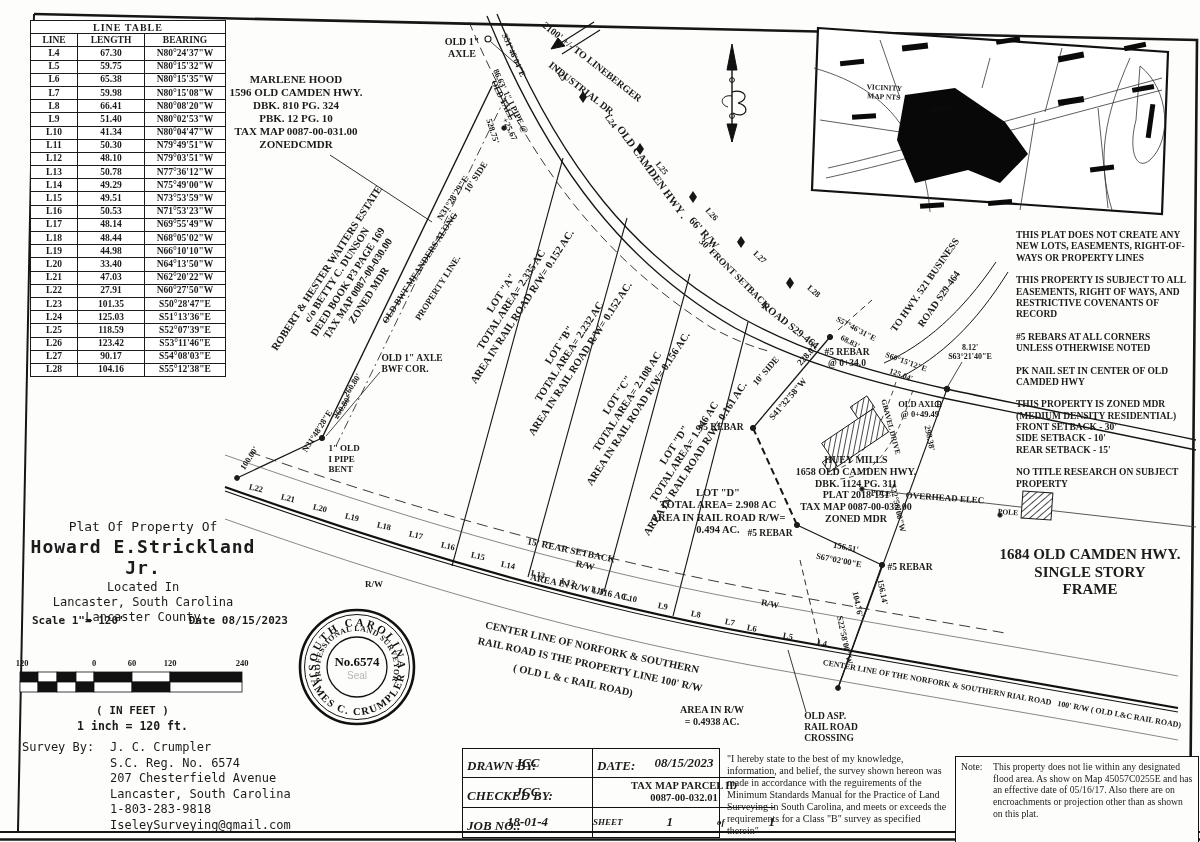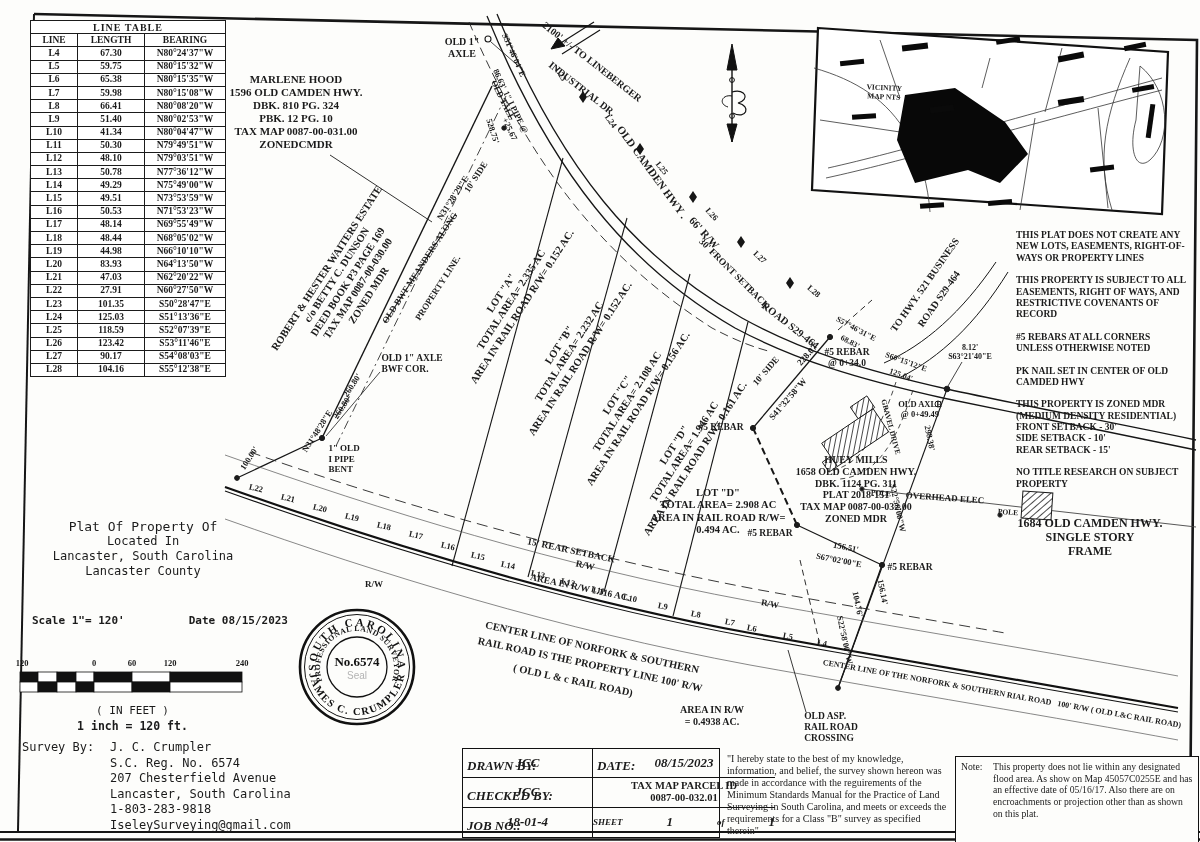--- a/index.html
+++ b/index.html
@@ -20,21 +20,21 @@
   #plat-title{position:absolute;left:18px;top:519px;width:250px;text-align:center;}
   #plat-title .t1{font-size:13px;}
   #plat-title .t2{font-size:18px;font-weight:700;letter-spacing:1px;margin:2px 0;}
   #plat-title .t3{font-size:12px;line-height:15px;}
   #scale-row{position:absolute;left:32px;top:614px;width:256px;display:flex;justify-content:space-between;
       font-size:11px;font-weight:700;}
   #gscale-head{position:absolute;left:20px;top:632px;width:230px;text-align:center;
       font-size:20px;letter-spacing:2px;font-weight:500;}
   #bar-wrap{position:absolute;left:18px;top:658px;width:240px;height:46px;}
   #bar-wrap .num{position:absolute;top:0;transform:translateX(-50%);font-size:8.5px;font-weight:700;}
-  #in-feet{position:absolute;left:20px;top:704px;width:225px;text-align:center;font-size:11px;font-weight:400;}
+  #in-feet{position:absolute;left:20px;top:704px;width:225px;text-align:center;font-size:11px;font-weight:700;}
   #inch-eq{position:absolute;left:20px;top:719px;width:225px;text-align:center;font-size:11.5px;font-weight:700;}
   #survey-by{position:absolute;left:22px;top:740px;display:flex;font-size:12px;line-height:15.5px;}
   #survey-by .sb-label{width:88px;}
   
   #notes-col{position:absolute;left:1016px;top:230px;width:170px;}
   #notes-col div{white-space:pre-line;font-size:9.5px;font-weight:700;line-height:1.2;margin-bottom:11px;}
   
   #footer-table{position:absolute;left:462px;top:748px;width:256px;height:88px;border:1.6px solid #111;
       display:grid;grid-template-rows:1fr 1fr 1fr;}
   .frow{display:grid;grid-template-columns:130px 1fr;border-bottom:1.3px solid #111;}
@@ -314,21 +314,21 @@
           <td>48.44</td>
           <td>N68°05'02"W</td>
         </tr>
         <tr>
           <td>L19</td>
           <td>44.98</td>
           <td>N66°10'10"W</td>
         </tr>
         <tr>
           <td>L20</td>
-          <td>83.93</td>
+          <td>33.40</td>
           <td>N64°13'50"W</td>
         </tr>
         <tr>
           <td>L21</td>
           <td>47.03</td>
           <td>N62°20'22"W</td>
         </tr>
         <tr>
           <td>L22</td>
           <td>27.91</td>
@@ -489,21 +489,21 @@
       <div class="lbl" style="left: 538px; top: 574px; font-size: 8.5px; transform: translate(-50%, -50%) rotate(12deg);">L13</div>
       <div class="lbl" style="left: 568px; top: 582px; font-size: 8.5px; transform: translate(-50%, -50%) rotate(12deg);">L12</div>
       <div class="lbl" style="left: 598px; top: 590px; font-size: 8.5px; transform: translate(-50%, -50%) rotate(12deg);">L11</div>
       <div class="lbl" style="left: 630px; top: 598px; font-size: 8.5px; transform: translate(-50%, -50%) rotate(11deg);">L10</div>
       <div class="lbl" style="left: 663px; top: 606px; font-size: 8.5px; transform: translate(-50%, -50%) rotate(11deg);">L9</div>
       <div class="lbl" style="left: 696px; top: 614px; font-size: 8.5px; transform: translate(-50%, -50%) rotate(11deg);">L8</div>
       <div class="lbl" style="left: 730px; top: 622px; font-size: 8.5px; transform: translate(-50%, -50%) rotate(11deg);">L7</div>
       <div class="lbl" style="left: 752px; top: 628px; font-size: 8.5px; transform: translate(-50%, -50%) rotate(11deg);">L6</div>
       <div class="lbl" style="left: 788px; top: 636px; font-size: 8.5px; transform: translate(-50%, -50%) rotate(10deg);">L5</div>
       <div class="lbl" style="left: 822px; top: 643px; font-size: 8.5px; transform: translate(-50%, -50%) rotate(10deg);">L4</div>
-      <div class="lbl" style="left: 1090px; top: 537px; font-size: 12px; transform: translate(-50%, -50%) rotate(0deg);">1684 OLD CAMDEN HWY.
+      <div class="lbl" style="left: 1090px; top: 573px; font-size: 15px; transform: translate(-50%, -50%) rotate(0deg);">1684 OLD CAMDEN HWY.
 SINGLE STORY
 FRAME</div>
       <div class="lbl" style="left: 884px; top: 93px; font-size: 7.5px; transform: translate(-50%, -50%) rotate(3deg);">VICINITY
 MAP NTS</div>
     </div>
 
   <div id="notes-col">
       <div>THIS PLAT DOES NOT CREATE ANY NEW LOTS, EASEMENTS, RIGHT-OF-WAYS OR PROPERTY LINES</div>
       <div>THIS PROPERTY IS SUBJECT TO ALL EASEMENTS, RIGHT OF WAYS, AND RESTRICTIVE COVENANTS OF RECORD</div>
       <div>#5 REBARS AT ALL CORNERS UNLESS OTHERWISE NOTED</div>
@@ -511,20 +511,21 @@
       <div>THIS PROPERTY IS ZONED MDR
 (MEDIUM DENSITY RESIDENTIAL)
 FRONT SETBACK    - 30'
 SIDE SETBACK      - 10'
 REAR SETBACK    - 15'</div>
       <div>NO TITLE RESEARCH ON SUBJECT PROPERTY</div>
     </div>
 
   <div id="plat-title" class="cad">
     <div class="t1">Plat Of Property Of</div>
+    <div class="t2">Howard E.Strickland Jr.</div>
     <div class="t3">Located In</div>
     <div class="t3">Lancaster, South Carolina</div>
     <div class="t3">Lancaster County</div>
   </div>
   <div id="scale-row" class="cad">
     <span>Scale  1"= 120'</span>
     <span>Date 08/15/2023</span>
   </div>
 
   <div id="bar-wrap">

